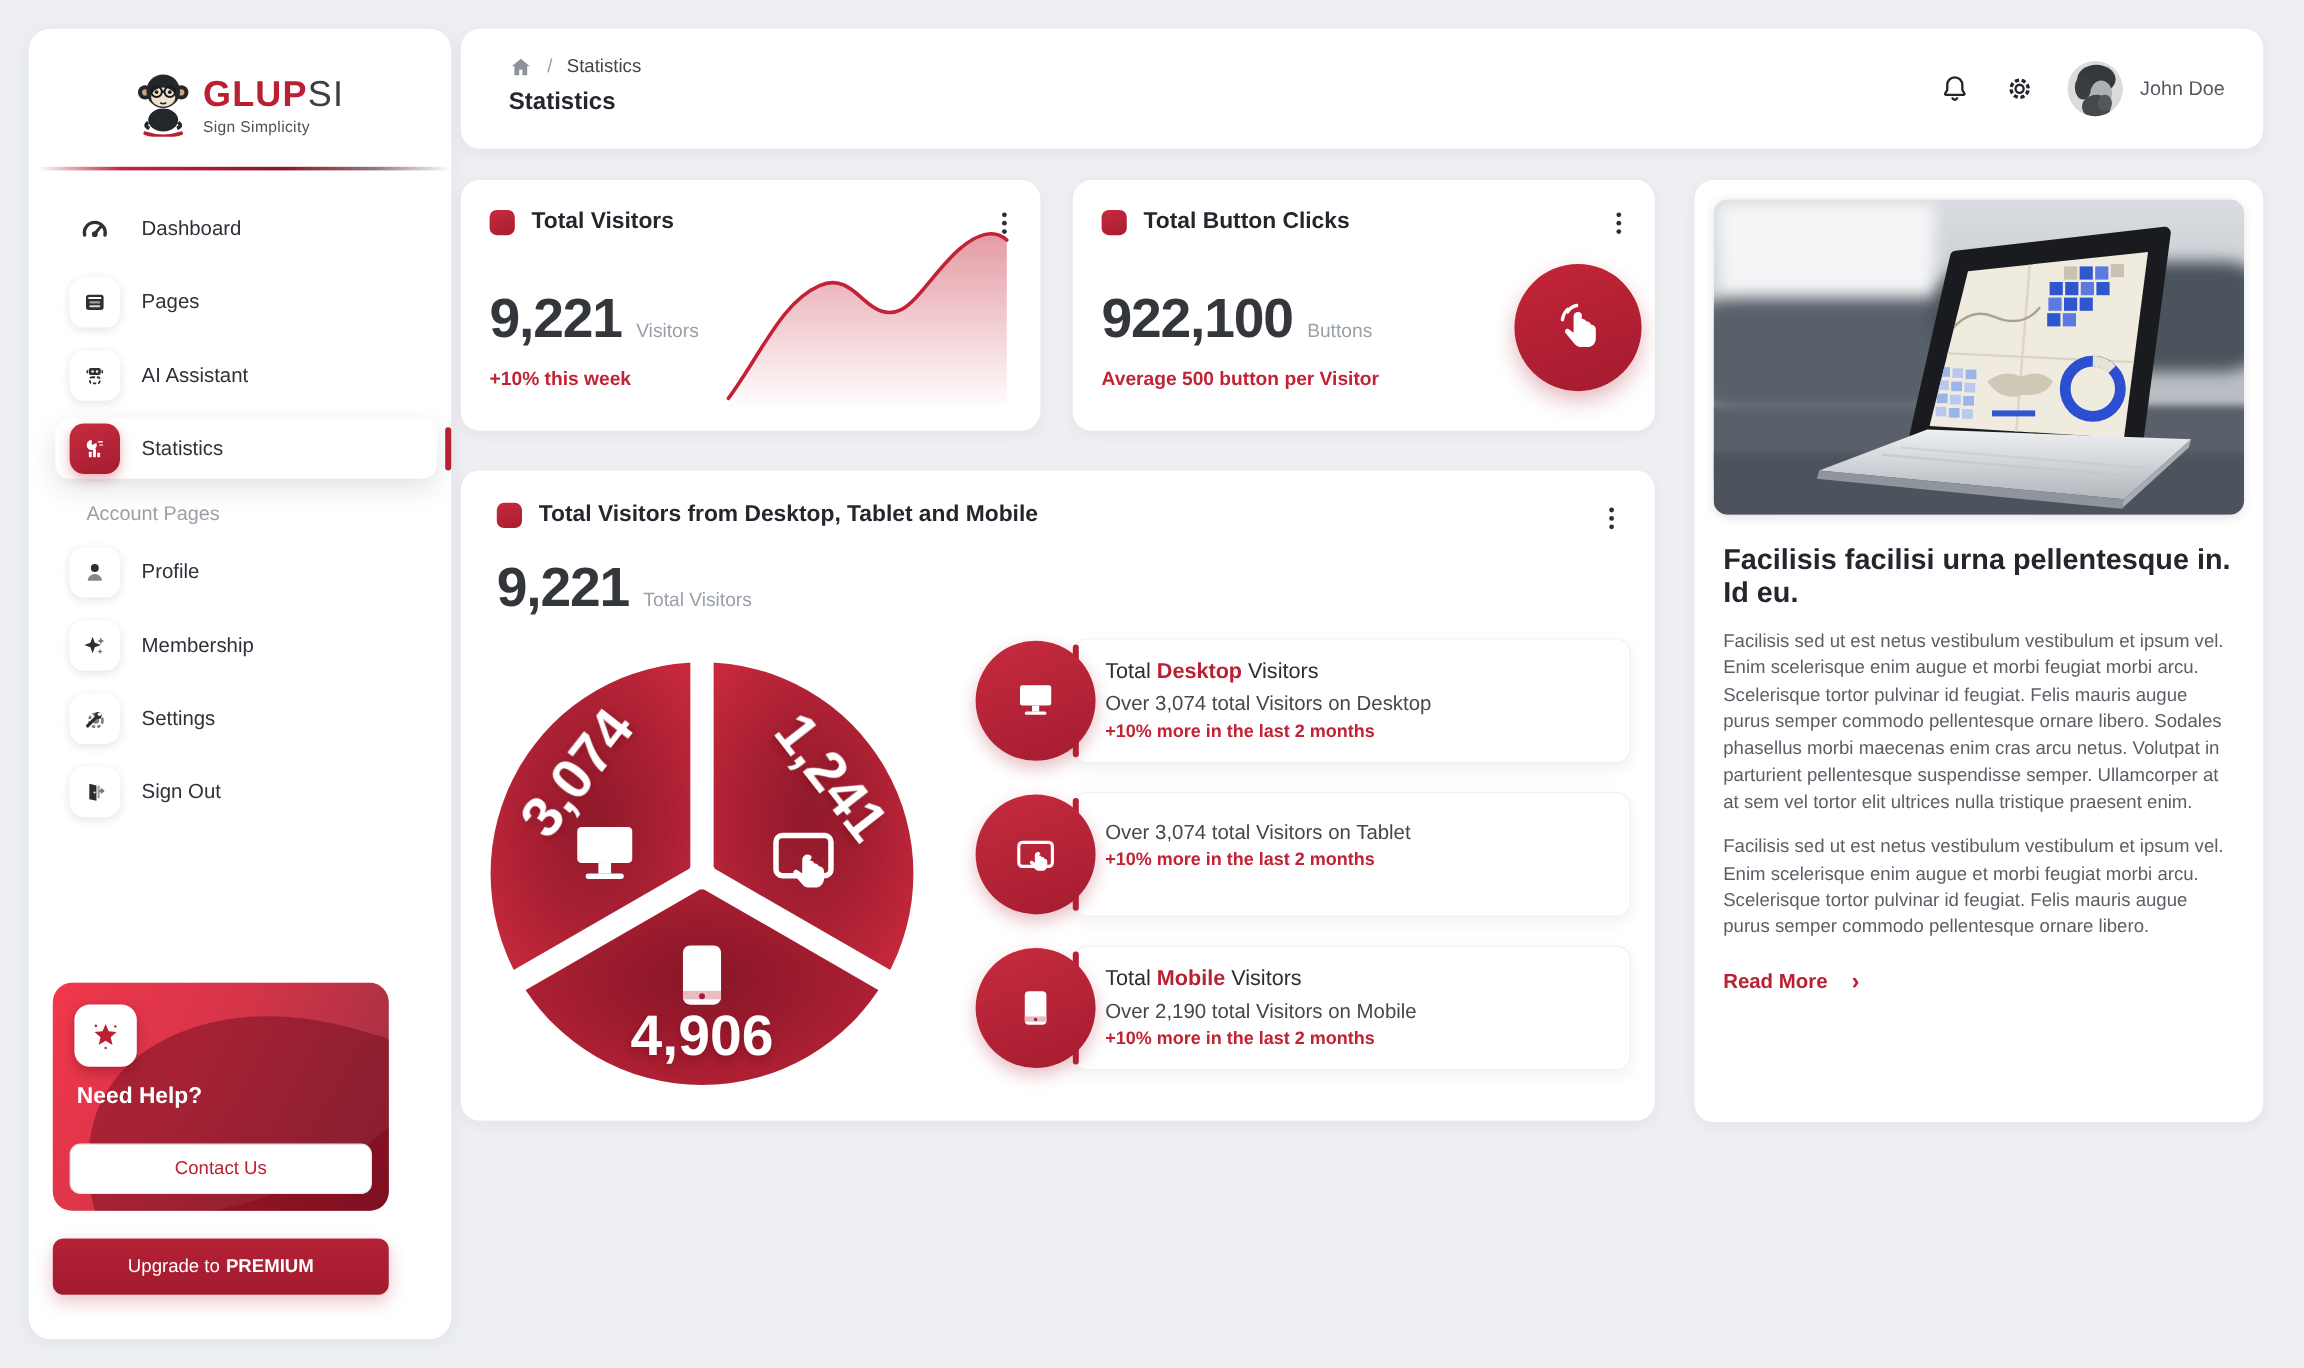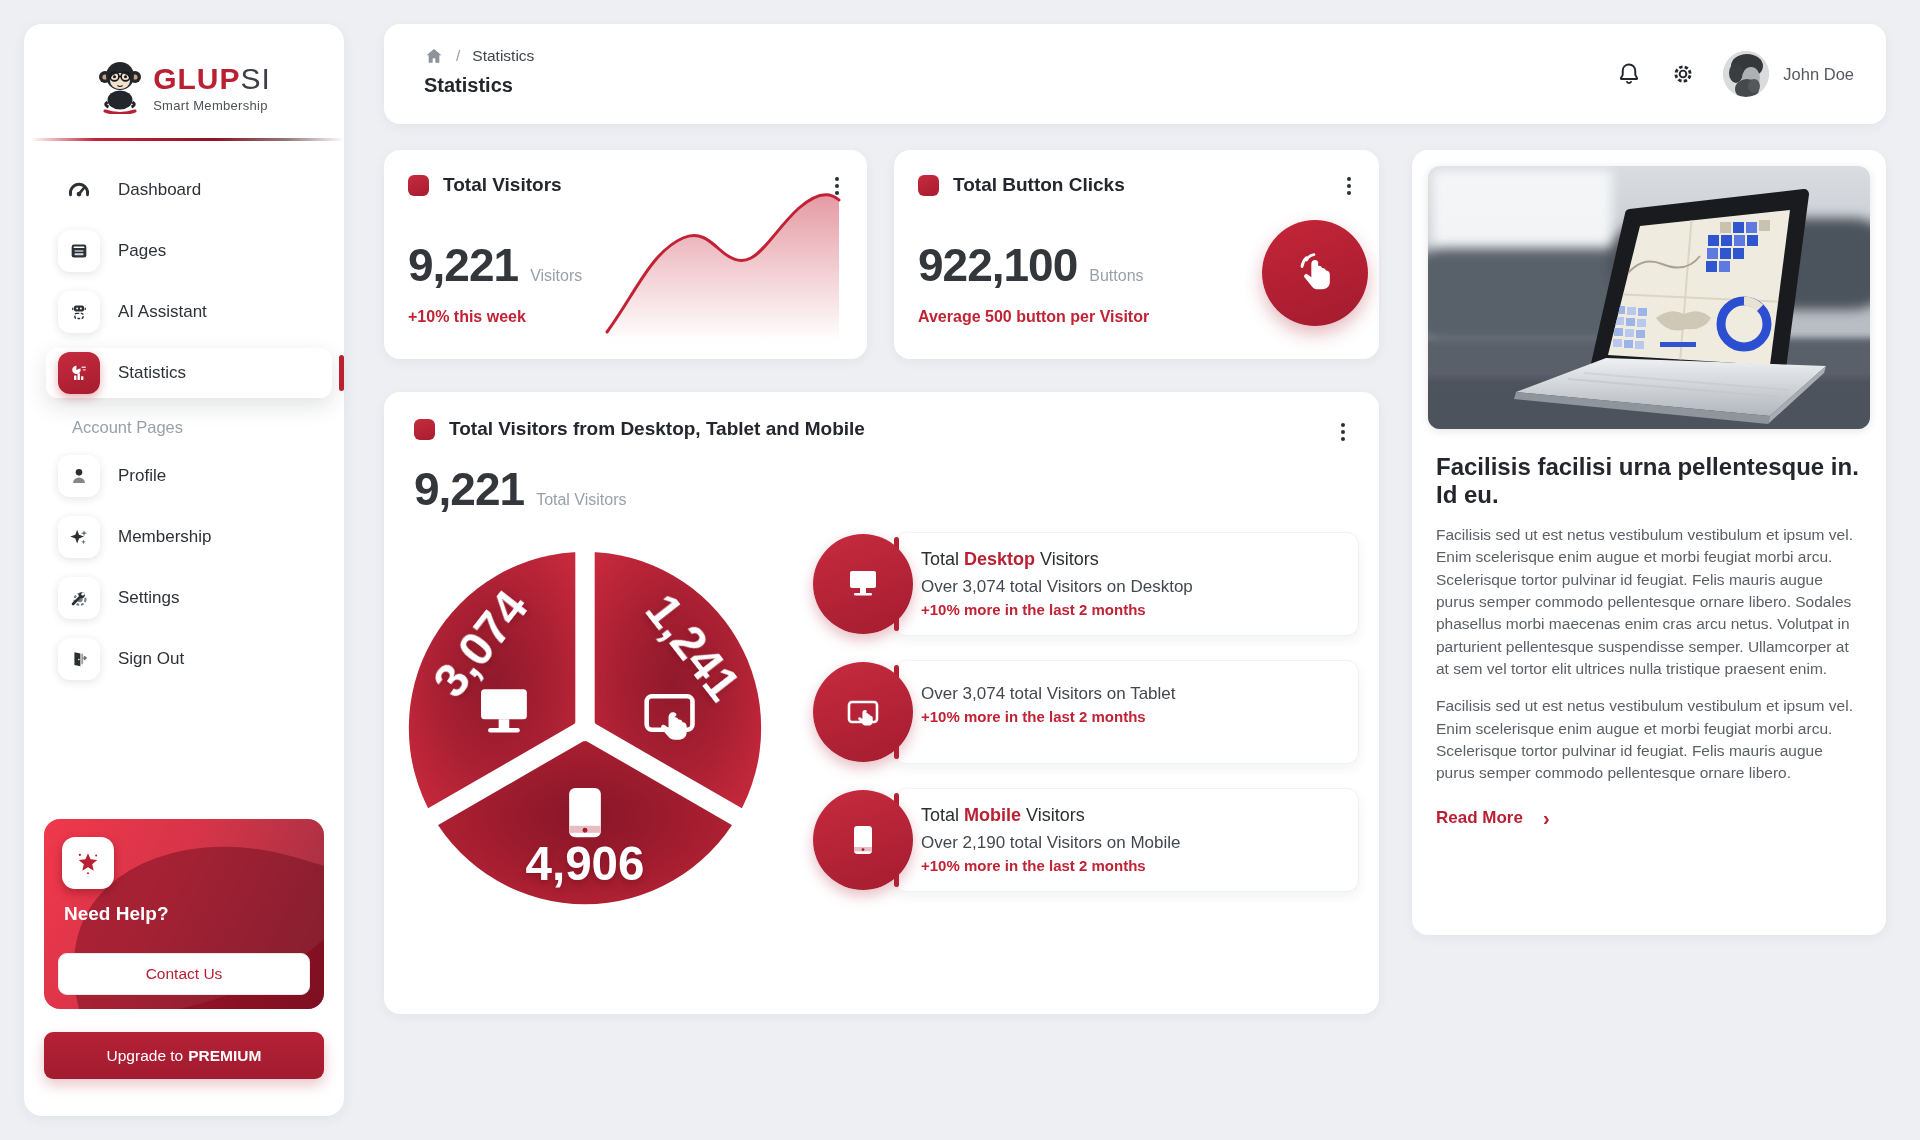--- a/index.html
+++ b/index.html
@@ -3,21 +3,21 @@
 <meta charset="utf-8">
 <style>
   * { margin:0; padding:0; box-sizing:border-box; }
   html,body { background:#edeff3; }
   body { font-family:"Liberation Sans", sans-serif; color:#24282e; }
   .stage { position:relative; width:1920px; height:1140px; background:#edeff3; overflow:hidden; }
 
   .card { background:#fff; border-radius:16px; box-shadow:0 3px 12px rgba(40,45,55,.05); }
 
   
-  .sidebar { position:absolute; left:24px; top:24px; width:320px; height:1092px; background:#fff;
+  .sidebar { position:absolute; left:24px; top:24px; width:352px; height:1092px; background:#fff;
              border-radius:18px; box-shadow:0 3px 14px rgba(40,45,55,.06); }
   .logo-wrap { display:flex; align-items:center; justify-content:center; gap:10px; padding-top:34px; }
   .logo-text .brand { font-size:30px; font-weight:bold; letter-spacing:1px; line-height:1; }
   .logo-text .brand .red { color:#b92133; }
   .logo-text .brand .gray { color:#3a3f45; font-weight:normal; }
   .logo-text .tagline { font-size:13px; color:#4d5258; margin-top:4px; letter-spacing:.3px; }
   .logo-divider { height:3px; margin:20px 0 0 0;
       background:linear-gradient(90deg, rgba(185,33,51,0) 2%, #c22539 22%, #8e1526 60%, rgba(60,8,16,.55) 82%, rgba(60,8,16,0) 100%); }
 
   .nav { padding:24px 18px 0 22px; }
@@ -77,21 +77,21 @@
   .value-unit { font-size:16px; color:#9aa0a8; }
   .delta { position:absolute; left:24px; top:158px; font-size:16px; font-weight:bold; color:#c22334; }
 
   .spark { position:absolute; right:16px; top:32px; }
 
   .click-badge { position:absolute; left:368px; top:70px; width:106px; height:106px; border-radius:50%;
                  background:linear-gradient(160deg,#c42538,#a31b2f); display:flex; align-items:center;
                  justify-content:center; box-shadow:0 8px 18px rgba(170,25,45,.30); cursor:pointer; }
 
   
-  .devices-card { position:absolute; left:384px; top:392px; width:995px; height:622px; }
+  .devices-card { position:absolute; left:384px; top:392px; width:995px; height:542px; }
   .devices-value { position:absolute; left:30px; top:70px; display:flex; align-items:baseline; gap:12px; }
   .pie-wrap { position:absolute; left:16px; top:151px; width:370px; height:370px; }
   .pie-wrap text { font-weight:bold; fill:#fff; filter:drop-shadow(0 2px 2px rgba(110,10,25,.45)); }
 
   .device-list { position:absolute; left:429px; top:140px; width:546px; display:flex; flex-direction:column; gap:24px; }
   .device-row { position:relative; height:104px; }
   .device-row .row-card { position:absolute; left:81px; right:0; top:0; bottom:0; background:#fff;
         border:1px solid #f0f1f4; border-radius:12px; box-shadow:0 5px 12px rgba(40,45,55,.06);
         padding:16px 18px 0 26px; }
   .device-row .row-card::before { content:''; position:absolute; left:-1px; top:4px; bottom:4px; width:5px;
@@ -134,21 +134,21 @@
           <circle cx="17.5" cy="18.8" r="1.5" fill="#17191c"></circle>
             <circle cx="28.5" cy="18.8" r="1.5" fill="#17191c"></circle>
           <path d="M20.5 27.5 q2.5 2 5 0" stroke="#17191c" stroke-width="1.2" fill="none"></path>
           <ellipse cx="23" cy="42" rx="12.5" ry="9.5" fill="#23262a"></ellipse>
           <path d="M10.5 44 q-4 3 1 5 M35.5 44 q4 3 -1 5" stroke="#23262a" stroke-width="3" fill="none"></path>
           <path d="M8 53 q15 5 30 0" stroke="#b92133" stroke-width="3" fill="none" stroke-linecap="round"></path>
         </svg>
       </span>
       <span class="logo-text">
         <span class="brand"><span class="red">GLUP</span><span class="gray">SI</span></span>
-        <div class="tagline">Smart Membership</div>
+        <div class="tagline">Sign Simplicity</div>
       </span>
     </div>
     <div class="logo-divider"></div>
 
     <nav class="nav">
       <div class="nav-item">
         <span class="icon-tile plain">
           <svg width="26" height="26" viewBox="0 0 24 24">
             <path d="M4.2 16.5a8 8 0 1 1 15.6 0" fill="none" stroke="#2c3136" stroke-width="2.6" stroke-linecap="round"></path>
             <path d="M12 15.5 L17.2 9.4" stroke="#2c3136" stroke-width="2.4" stroke-linecap="round"></path>

